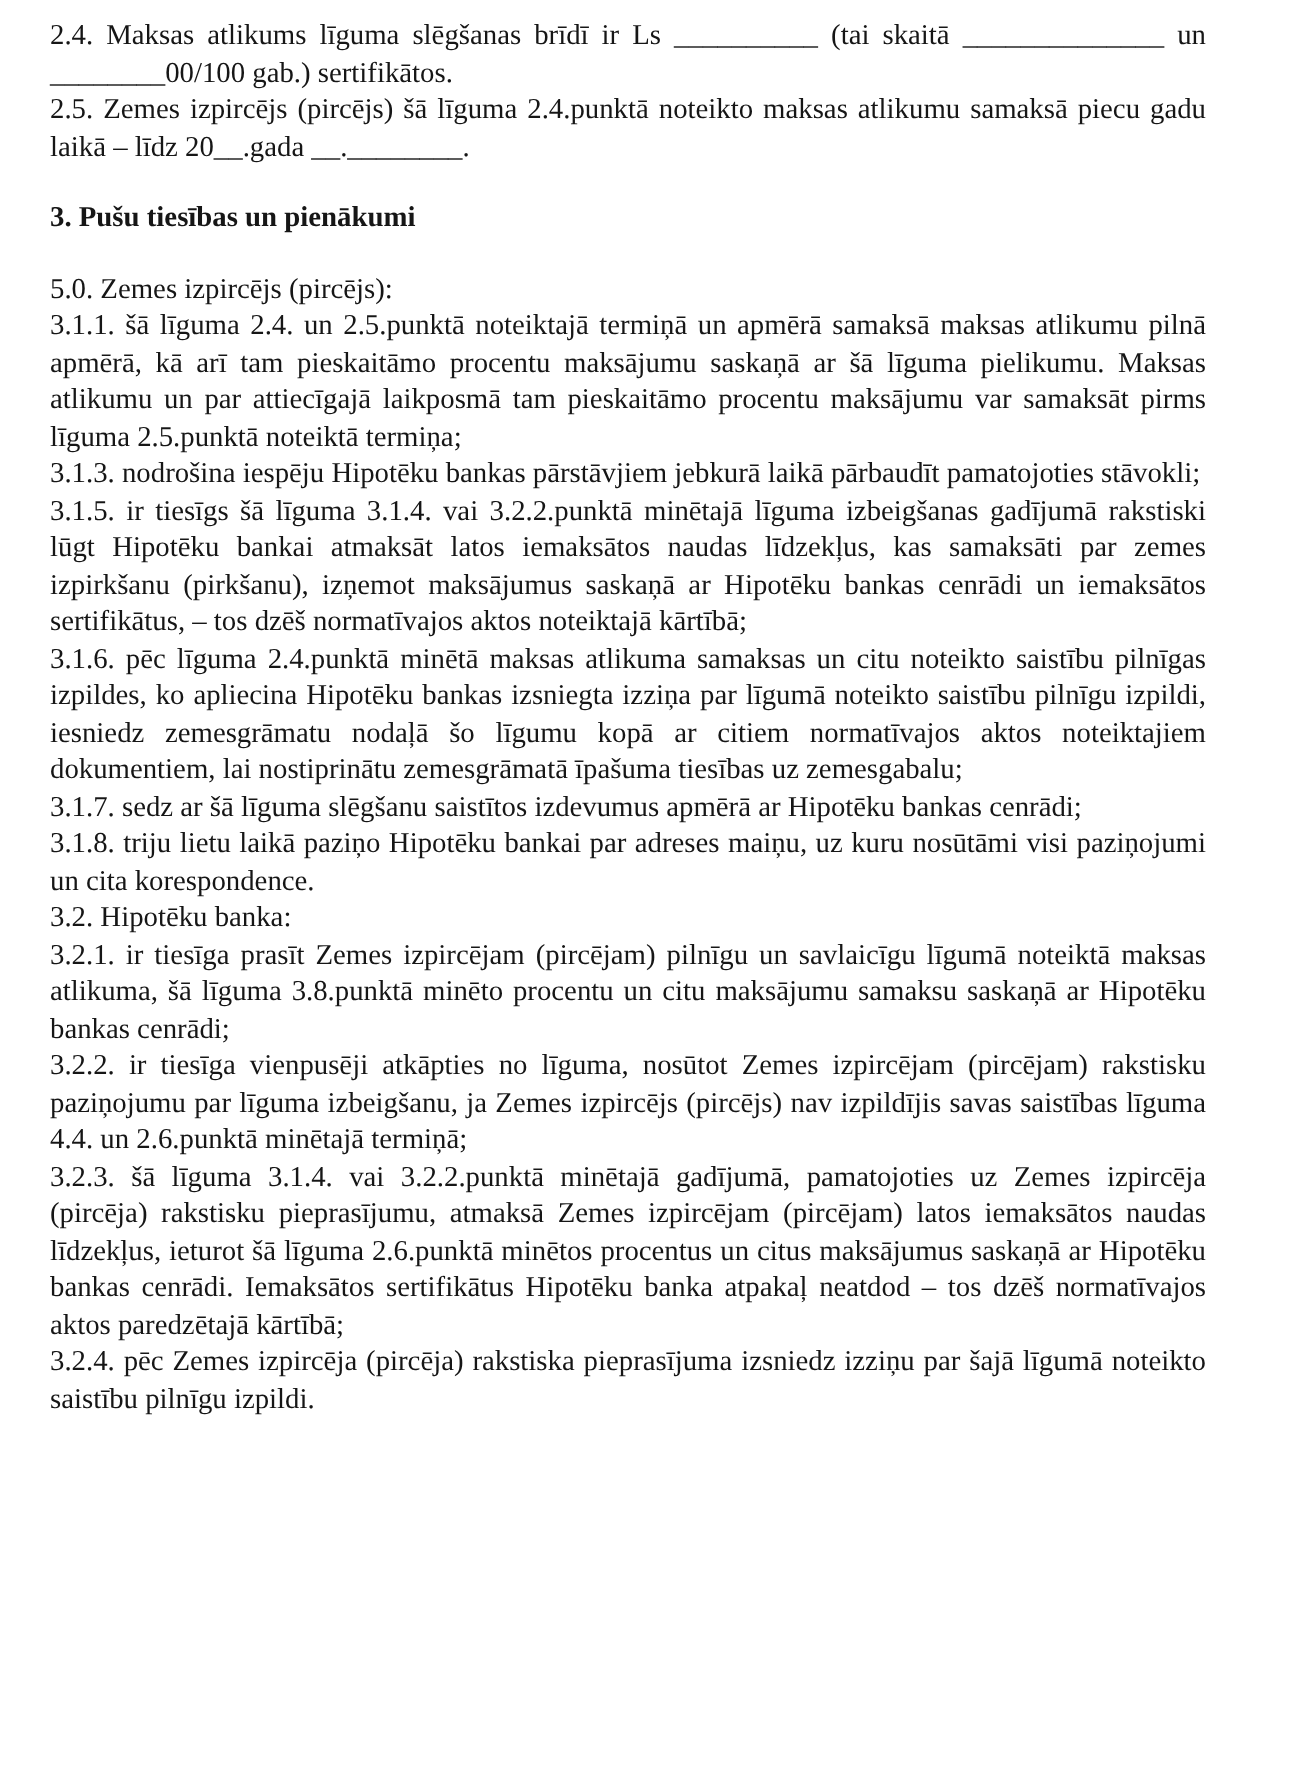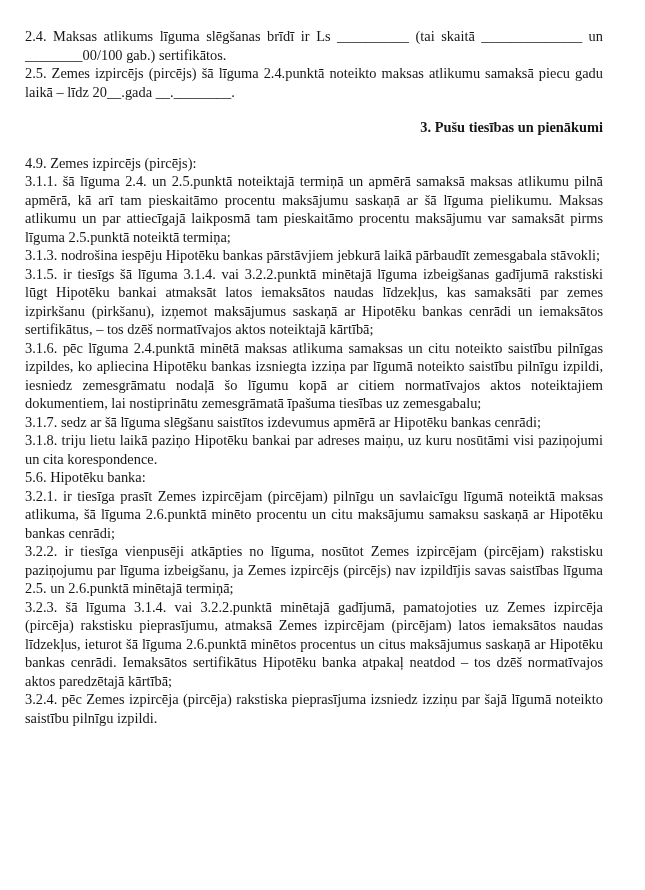--- a/index.html
+++ b/index.html
@@ -6,48 +6,48 @@
     margin: 0;
     padding: 0;
     background: #ffffff;
   }
   .page {
     width: 628px;
     height: 890px;
     box-sizing: border-box;
     background: #ffffff;
     color: #161616;
-    padding: 27px 25px 0 25px;
+    padding: 9px 25px 0 25px;
     font-family: "Liberation Serif", "DejaVu Serif", serif;
     font-size: 14.4px;
     line-height: 18.5px;
     text-align: justify;
     overflow: hidden;
   }
   .clause {
     margin: 0;
   }
   .section-heading {
-    text-align: right;
+    text-align: left;
     font-weight: bold;
     margin: 17px 0 17px 0;
   }
 </style>
 </head>
 <body>
 
 <div class="page">
   <p class="clause">2.4. Maksas atlikums līguma slēgšanas brīdī ir Ls __________ (tai skaitā ______________ un ________00/100 gab.) sertifikātos.</p>
   <p class="clause">2.5. Zemes izpircējs (pircējs) šā līguma 2.4.punktā noteikto maksas atlikumu samaksā piecu gadu laikā – līdz 20__.gada __.________.</p>
   <p class="section-heading">3. Pušu tiesības un pienākumi</p>
-  <p class="clause">4.9. Zemes izpircējs (pircējs):</p>
+  <p class="clause">5.0. Zemes izpircējs (pircējs):</p>
   <p class="clause">3.1.1. šā līguma 2.4. un 2.5.punktā noteiktajā termiņā un apmērā samaksā maksas atlikumu pilnā apmērā, kā arī tam pieskaitāmo procentu maksājumu saskaņā ar šā līguma pielikumu. Maksas atlikumu un par attiecīgajā laikposmā tam pieskaitāmo procentu maksājumu var samaksāt pirms līguma 2.5.punktā noteiktā termiņa;</p>
-  <p class="clause">3.1.3. nodrošina iespēju Hipotēku bankas pārstāvjiem jebkurā laikā pārbaudīt zemesgabala stāvokli;</p>
+  <p class="clause">3.1.3. nodrošina iespēju Hipotēku bankas pārstāvjiem jebkurā laikā pārbaudīt pamatojoties stāvokli;</p>
   <p class="clause">3.1.5. ir tiesīgs šā līguma 3.1.4. vai 3.2.2.punktā minētajā līguma izbeigšanas gadījumā rakstiski lūgt Hipotēku bankai atmaksāt latos iemaksātos naudas līdzekļus, kas samaksāti par zemes izpirkšanu (pirkšanu), izņemot maksājumus saskaņā ar Hipotēku bankas cenrādi un iemaksātos sertifikātus, – tos dzēš normatīvajos aktos noteiktajā kārtībā;</p>
   <p class="clause">3.1.6. pēc līguma 2.4.punktā minētā maksas atlikuma samaksas un citu noteikto saistību pilnīgas izpildes, ko apliecina Hipotēku bankas izsniegta izziņa par līgumā noteikto saistību pilnīgu izpildi, iesniedz zemesgrāmatu nodaļā šo līgumu kopā ar citiem normatīvajos aktos noteiktajiem dokumentiem, lai nostiprinātu zemesgrāmatā īpašuma tiesības uz zemesgabalu;</p>
   <p class="clause">3.1.7. sedz ar šā līguma slēgšanu saistītos izdevumus apmērā ar Hipotēku bankas cenrādi;</p>
   <p class="clause">3.1.8. triju lietu laikā paziņo Hipotēku bankai par adreses maiņu, uz kuru nosūtāmi visi paziņojumi un cita korespondence.</p>
-  <p class="clause">5.6. Hipotēku banka:</p>
-  <p class="clause">3.2.1. ir tiesīga prasīt Zemes izpircējam (pircējam) pilnīgu un savlaicīgu līgumā noteiktā maksas atlikuma, šā līguma 2.6.punktā minēto procentu un citu maksājumu samaksu saskaņā ar Hipotēku bankas cenrādi;</p>
-  <p class="clause">3.2.2. ir tiesīga vienpusēji atkāpties no līguma, nosūtot Zemes izpircējam (pircējam) rakstisku paziņojumu par līguma izbeigšanu, ja Zemes izpircējs (pircējs) nav izpildījis savas saistības līguma 2.5. un 2.6.punktā minētajā termiņā;</p>
+  <p class="clause">3.2. Hipotēku banka:</p>
+  <p class="clause">3.2.1. ir tiesīga prasīt Zemes izpircējam (pircējam) pilnīgu un savlaicīgu līgumā noteiktā maksas atlikuma, šā līguma 3.8.punktā minēto procentu un citu maksājumu samaksu saskaņā ar Hipotēku bankas cenrādi;</p>
+  <p class="clause">3.2.2. ir tiesīga vienpusēji atkāpties no līguma, nosūtot Zemes izpircējam (pircējam) rakstisku paziņojumu par līguma izbeigšanu, ja Zemes izpircējs (pircējs) nav izpildījis savas saistības līguma 4.4. un 2.6.punktā minētajā termiņā;</p>
   <p class="clause">3.2.3. šā līguma 3.1.4. vai 3.2.2.punktā minētajā gadījumā, pamatojoties uz Zemes izpircēja (pircēja) rakstisku pieprasījumu, atmaksā Zemes izpircējam (pircējam) latos iemaksātos naudas līdzekļus, ieturot šā līguma 2.6.punktā minētos procentus un citus maksājumus saskaņā ar Hipotēku bankas cenrādi. Iemaksātos sertifikātus Hipotēku banka atpakaļ neatdod – tos dzēš normatīvajos aktos paredzētajā kārtībā;</p>
   <p class="clause">3.2.4. pēc Zemes izpircēja (pircēja) rakstiska pieprasījuma izsniedz izziņu par šajā līgumā noteikto saistību pilnīgu izpildi.</p>
 </div>
 
 </body></html>

